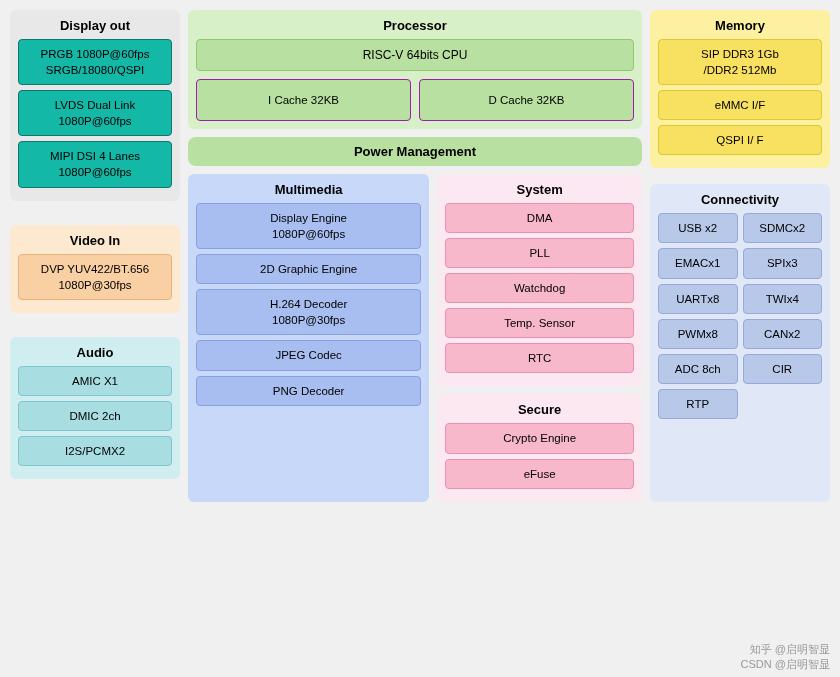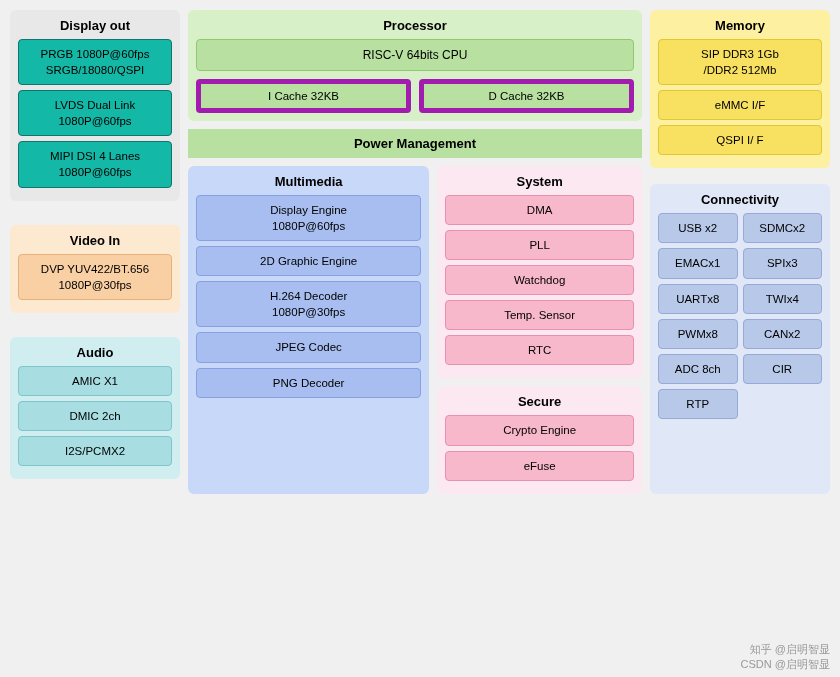--- a/index.html
+++ b/index.html
@@ -107,32 +107,32 @@
       font-size: 12px;
       margin-bottom: 8px;
     }
     .processor .cache-row {
       display: flex;
       gap: 8px;
       justify-content: center;
     }
     .processor .cache-box {
       background: #b8e0a0;
-      border: 5px solid #a21caf;
+      border: 1px solid #a21caf;
       border-radius: 4px;
-      padding: 6px 20px;
+      padding: 14px 20px;
       text-align: center;
       font-size: 11.5px;
       flex: 1;
     }
 
     
     .power-mgmt {
       background: #b8e0a0;
-      border-radius: 0;
+      border-radius: 8px;
       padding: 7px 8px;
       text-align: center;
     }
     .power-mgmt .section-title {
       margin-bottom: 0;
     }
 
     
     .bottom-mid {
       display: flex;

